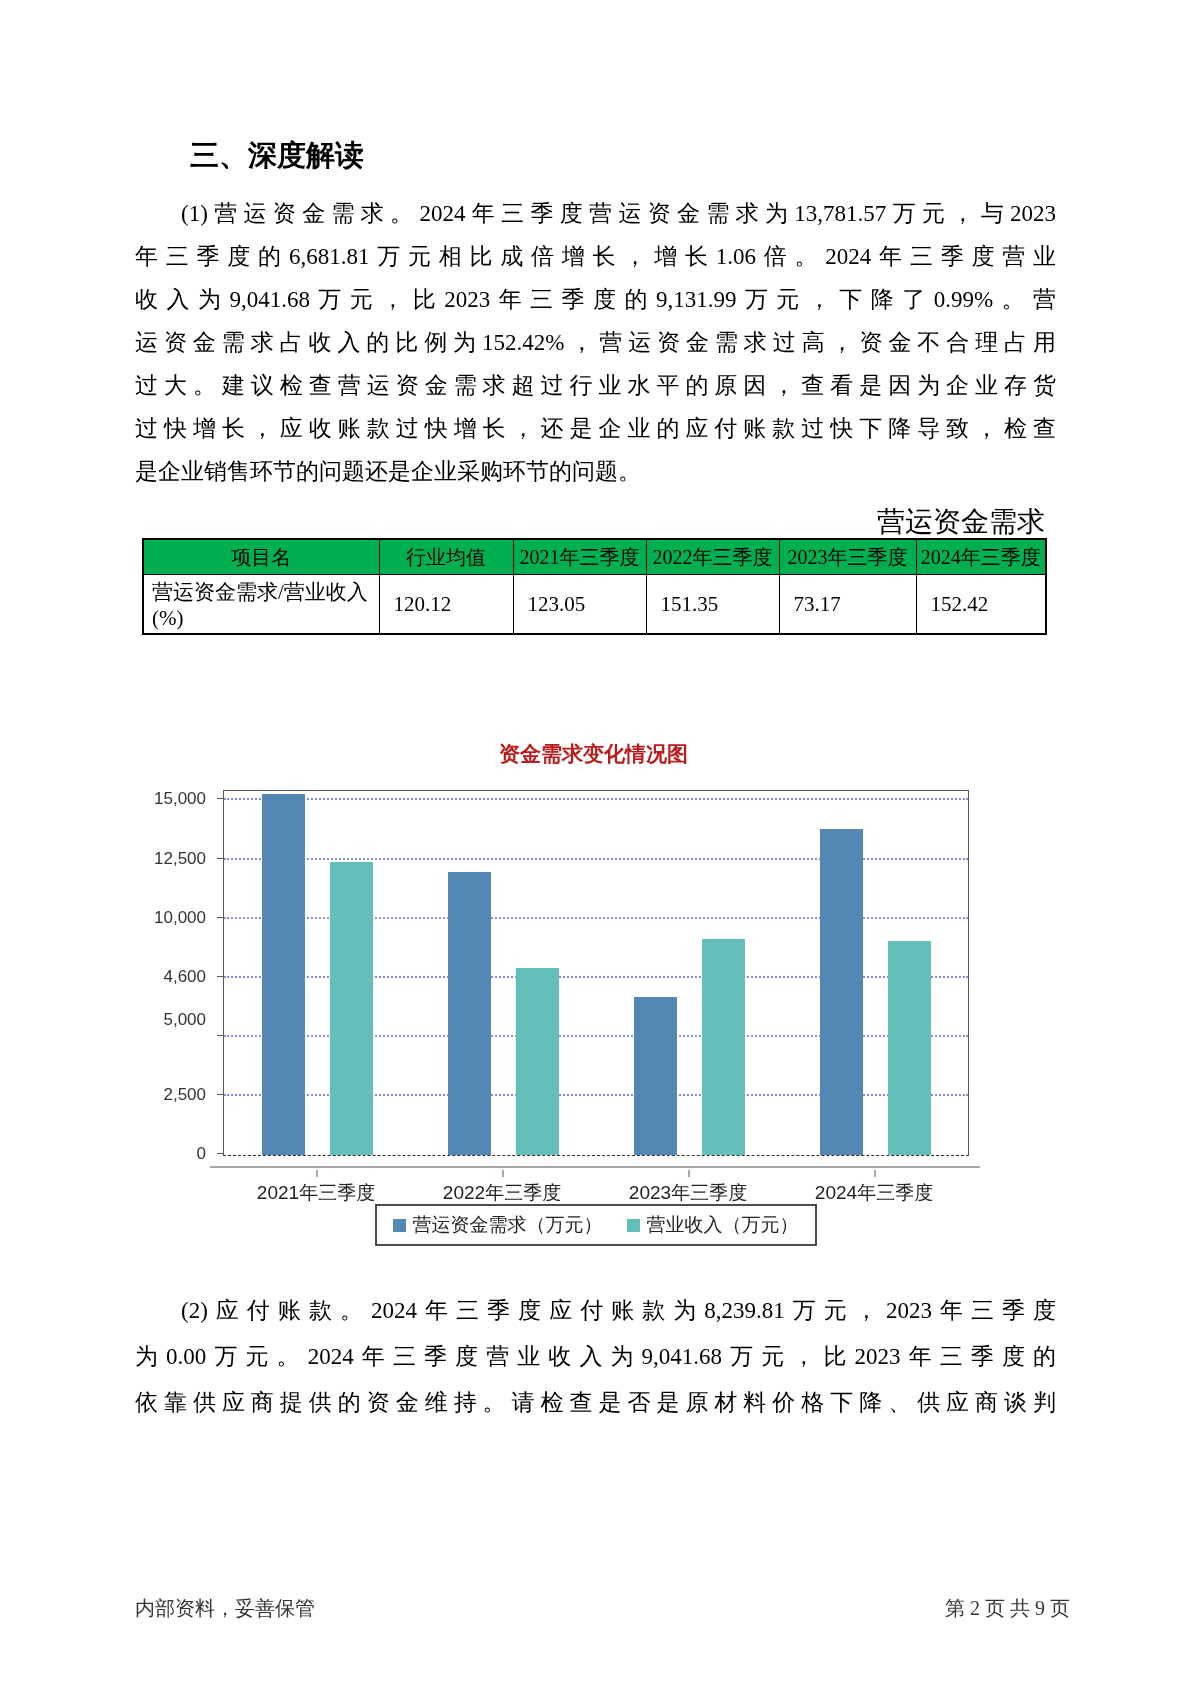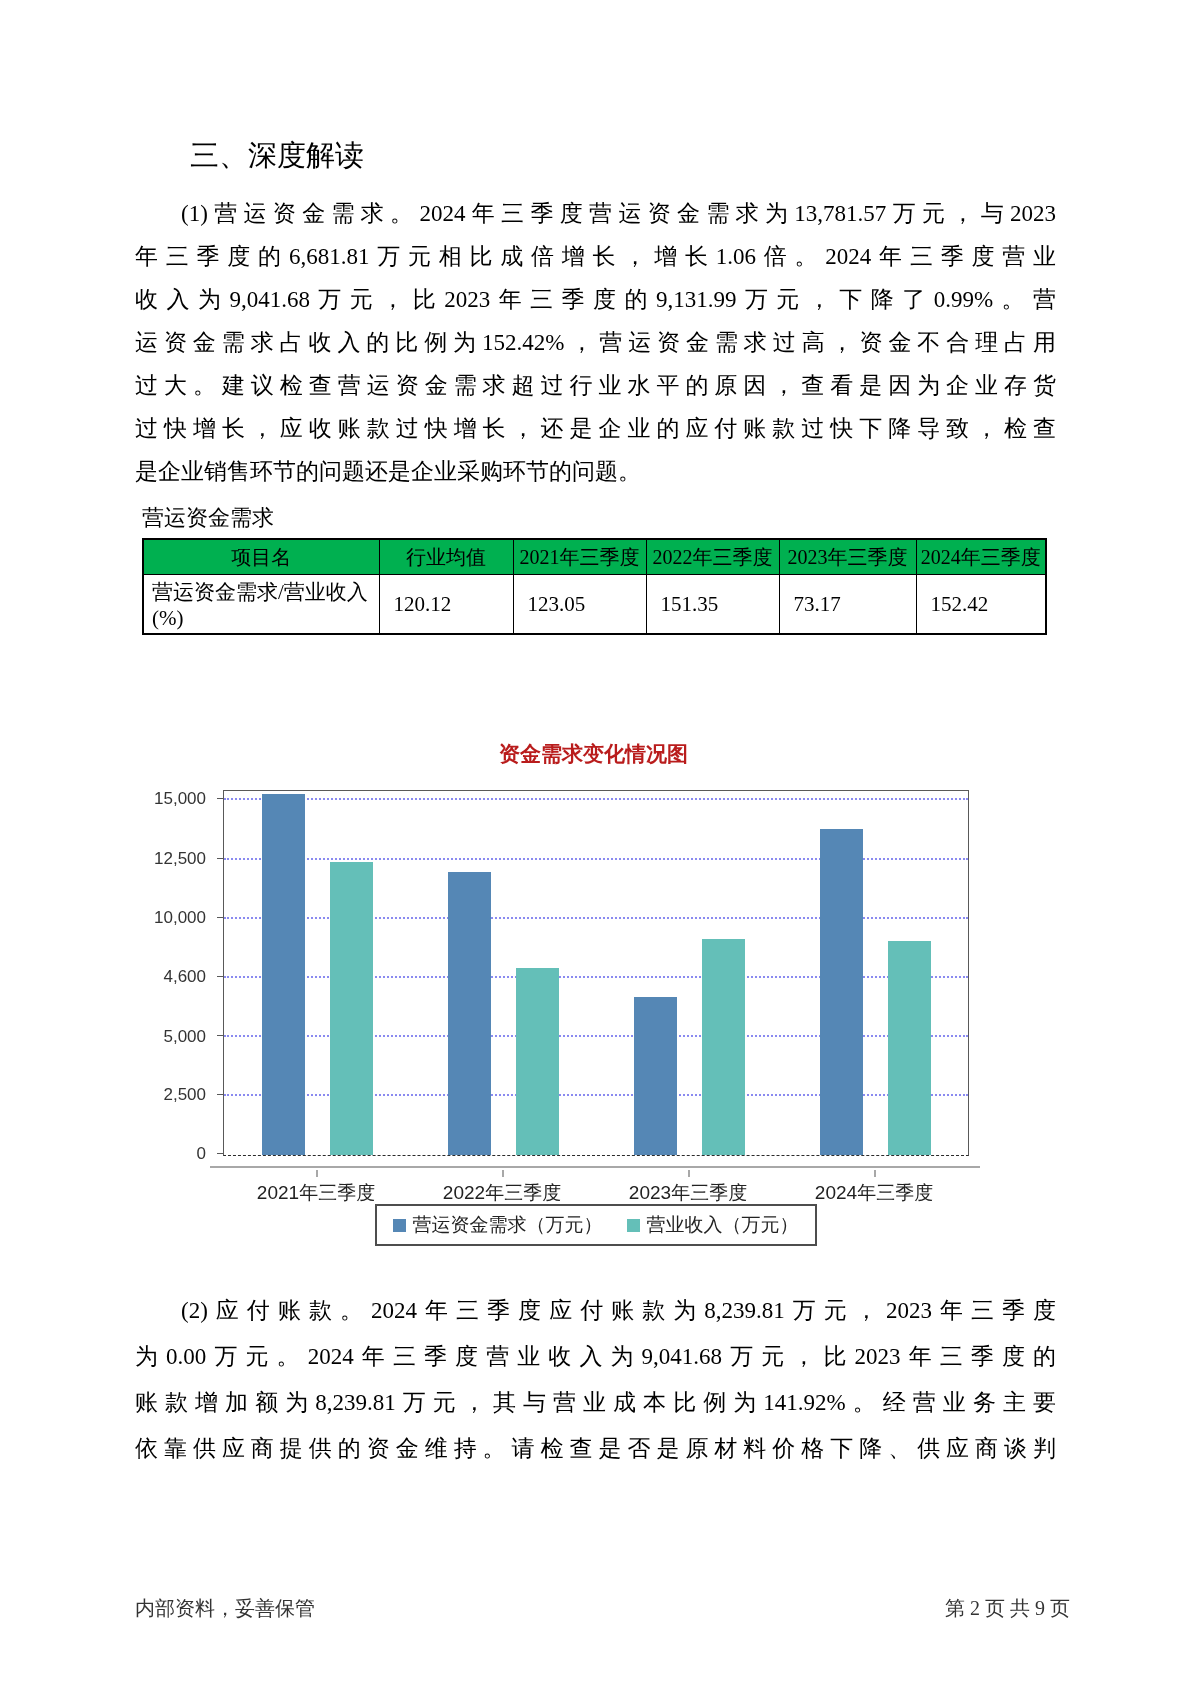--- a/index.html
+++ b/index.html
@@ -1,28 +1,28 @@
 <!DOCTYPE html>
 <html><head>
 <meta charset="utf-8">
 <style>
   html,body{margin:0;padding:0;background:#fff;}
   .page{position:relative;width:1191px;height:1684px;background:#ffffff;overflow:hidden;
         font-family:"Liberation Serif","DejaVu Serif",serif;color:#000;}
   .heading{position:absolute;left:190px;top:136px;font-family:"Liberation Sans","DejaVu Sans",sans-serif;
-           font-weight:400;font-size:29px;color:#000;}
+           font-weight:700;font-size:29px;color:#000;}
   .para{position:absolute;left:135px;width:921px;font-size:23px;color:#000;}
   .para .line{text-align:justify;text-align-last:justify;white-space:normal;}
   #p1{top:192px;}
   #p1 .line{line-height:43px;height:43px;}
   #p2{top:1288px;}
   #p2 .line{line-height:46px;height:46px;}
   .line.first{text-indent:2em;}
   .line.last{text-align-last:left;}
-  .tbl-title{position:absolute;left:142px;top:503px;width:903px;text-align:left;font-size:22px;}
+  .tbl-title{position:absolute;left:142px;top:503px;width:903px;text-align:right;font-size:28px;}
   table.datatable{position:absolute;left:142px;top:538px;width:903px;border-collapse:collapse;
                   border:2px solid #000;table-layout:fixed;}
   table.datatable th{background:#00B050;font-weight:400;font-size:20px;text-align:center;
                      border:1px solid #000;height:34px;padding:0;}
   table.datatable td{border:1px solid #000;font-size:21px;vertical-align:middle;padding:0 4px 0 14px;}
   table.datatable td.rowlabel{padding:0 4px 0 8px;}
   tr.r1 td,tr.r2 td{height:35px;}
   tr.r3 td{height:58px;}
   
   .chart-title{position:absolute;left:142px;top:740px;width:903px;text-align:center;
@@ -99,21 +99,21 @@
   </tbody>
     </table>
 
   <div class="chart-title">资金需求变化情况图</div>
 
   <div class="yaxis">
       <div class="ylabel" style="bottom: -10px;">0</div>
       <div class="ytick" style="bottom: 0px;"></div>
       <div class="ylabel" style="bottom: 49.0909px;">2,500</div>
       <div class="ytick" style="bottom: 59.0909px;"></div>
-      <div class="ylabel" style="bottom: 107px; text-align: right;">5,000</div>
+      <div class="ylabel" style="bottom: 124px; text-align: right;">5,000</div>
       <div class="ytick" style="bottom: 118.182px;"></div>
       <div class="ylabel" style="bottom: 167.273px;">4,600</div>
       <div class="ytick" style="bottom: 177.273px;"></div>
       <div class="ylabel" style="bottom: 226.364px;">10,000</div>
       <div class="ytick" style="bottom: 236.364px;"></div>
       <div class="ylabel" style="bottom: 285.455px;">12,500</div>
       <div class="ytick" style="bottom: 295.455px;"></div>
       <div class="ylabel" style="bottom: 344.545px;">15,000</div>
       <div class="ytick" style="bottom: 354.545px;"></div>
     </div>
@@ -166,20 +166,19 @@
       </div>
       <div class="legitem">
         <span class="legsq" style="background: rgb(100, 191, 184);"></span>
         <span>营业收入（万元）</span>
       </div>
     </div>
 
   <div class="para" id="p2">
     <div class="line first">(2)应付账款。2024年三季度应付账款为8,239.81万元，2023年三季度</div>
     <div class="line">为0.00万元。2024年三季度营业收入为9,041.68万元，比2023年三季度的</div>
-    <div class="line">账款增加额为8,239.81万元，其与营业成本比例为141.92%。经营业务主要</div>
     <div class="line">依靠供应商提供的资金维持。请检查是否是原材料价格下降、供应商谈判</div>
   </div>
 
   <div class="footer-left">内部资料，妥善保管</div>
   <div class="footer-right">第 2 页  共 9 页</div>
 
 </div>
 
 </body></html>

